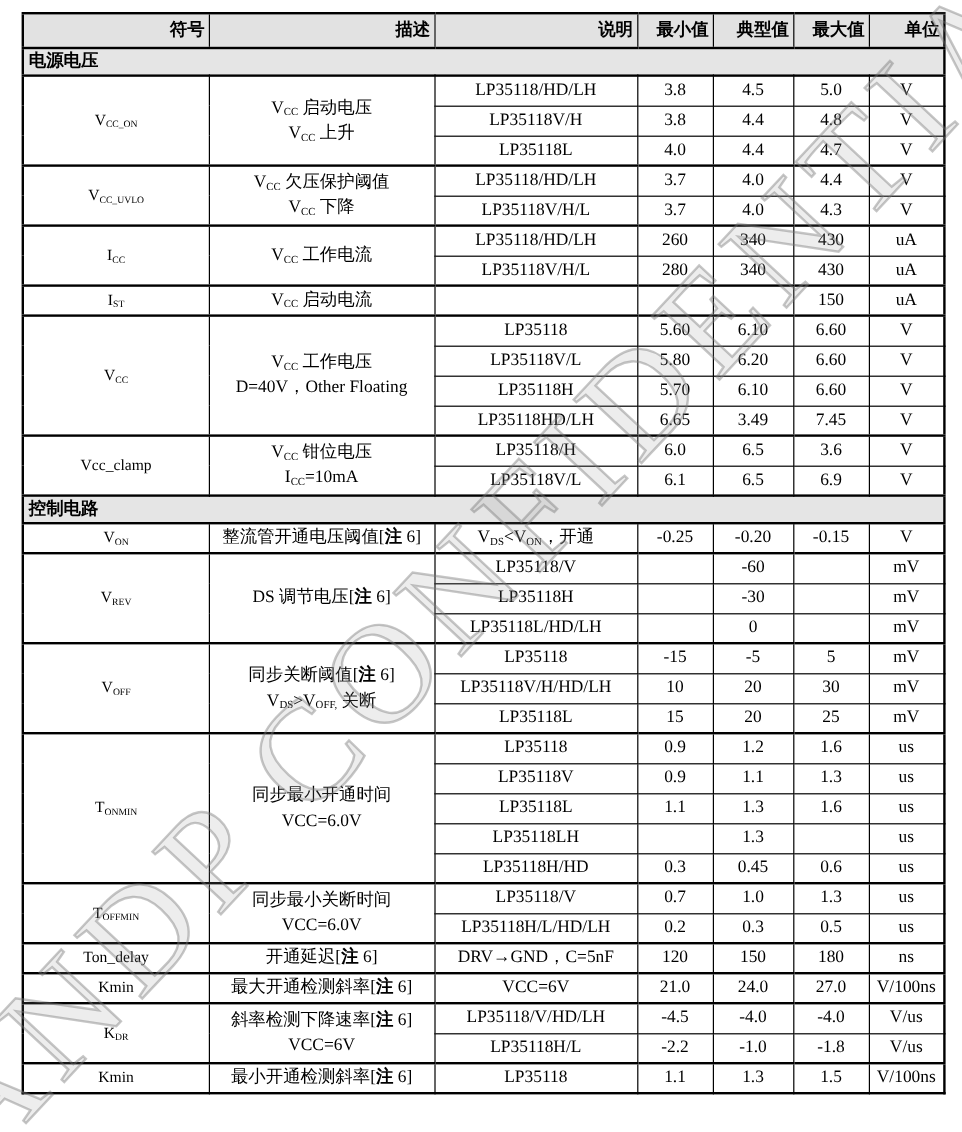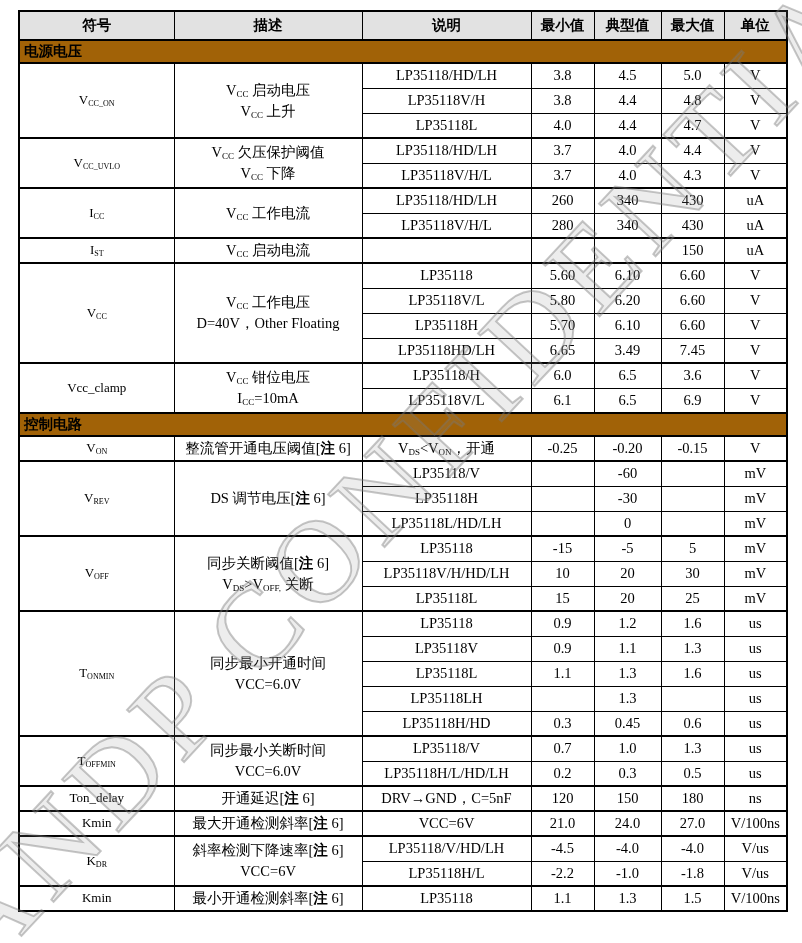--- a/index.html
+++ b/index.html
@@ -46,32 +46,33 @@
     overflow: hidden;
   }
   thead th {
     background: #e2e2e2;
     font-family: "Liberation Sans", "DejaVu Sans", sans-serif;
     font-weight: bold;
     font-size: 14.5px;
     height: 27px;
     border-bottom: 2px solid #000;
     border-top: 2px solid #000;
+    text-align: right;
   }
   tbody tr { height: 25px; }
   tr.section-row { height: 22px; }
   tr.section-row td {
     text-align: left;
     font-family: "Liberation Sans", "DejaVu Sans", sans-serif;
     font-weight: bold;
     font-size: 14.5px;
     border-top: 2px solid #000;
     border-bottom: 2px solid #000;
     padding-left: 4px;
-    background: #a16207;
+    background: #e5e5e5;
   }
   tr.group-start > td { border-top: 2px solid #000; }
   td.sym-cell { font-size: 13px; }
   td.desc-cell { font-size: 14.5px; }
   sub {
     font-size: 0.62em;
     line-height: 0;
     vertical-align: -0.25em;
     letter-spacing: 0;
   }

